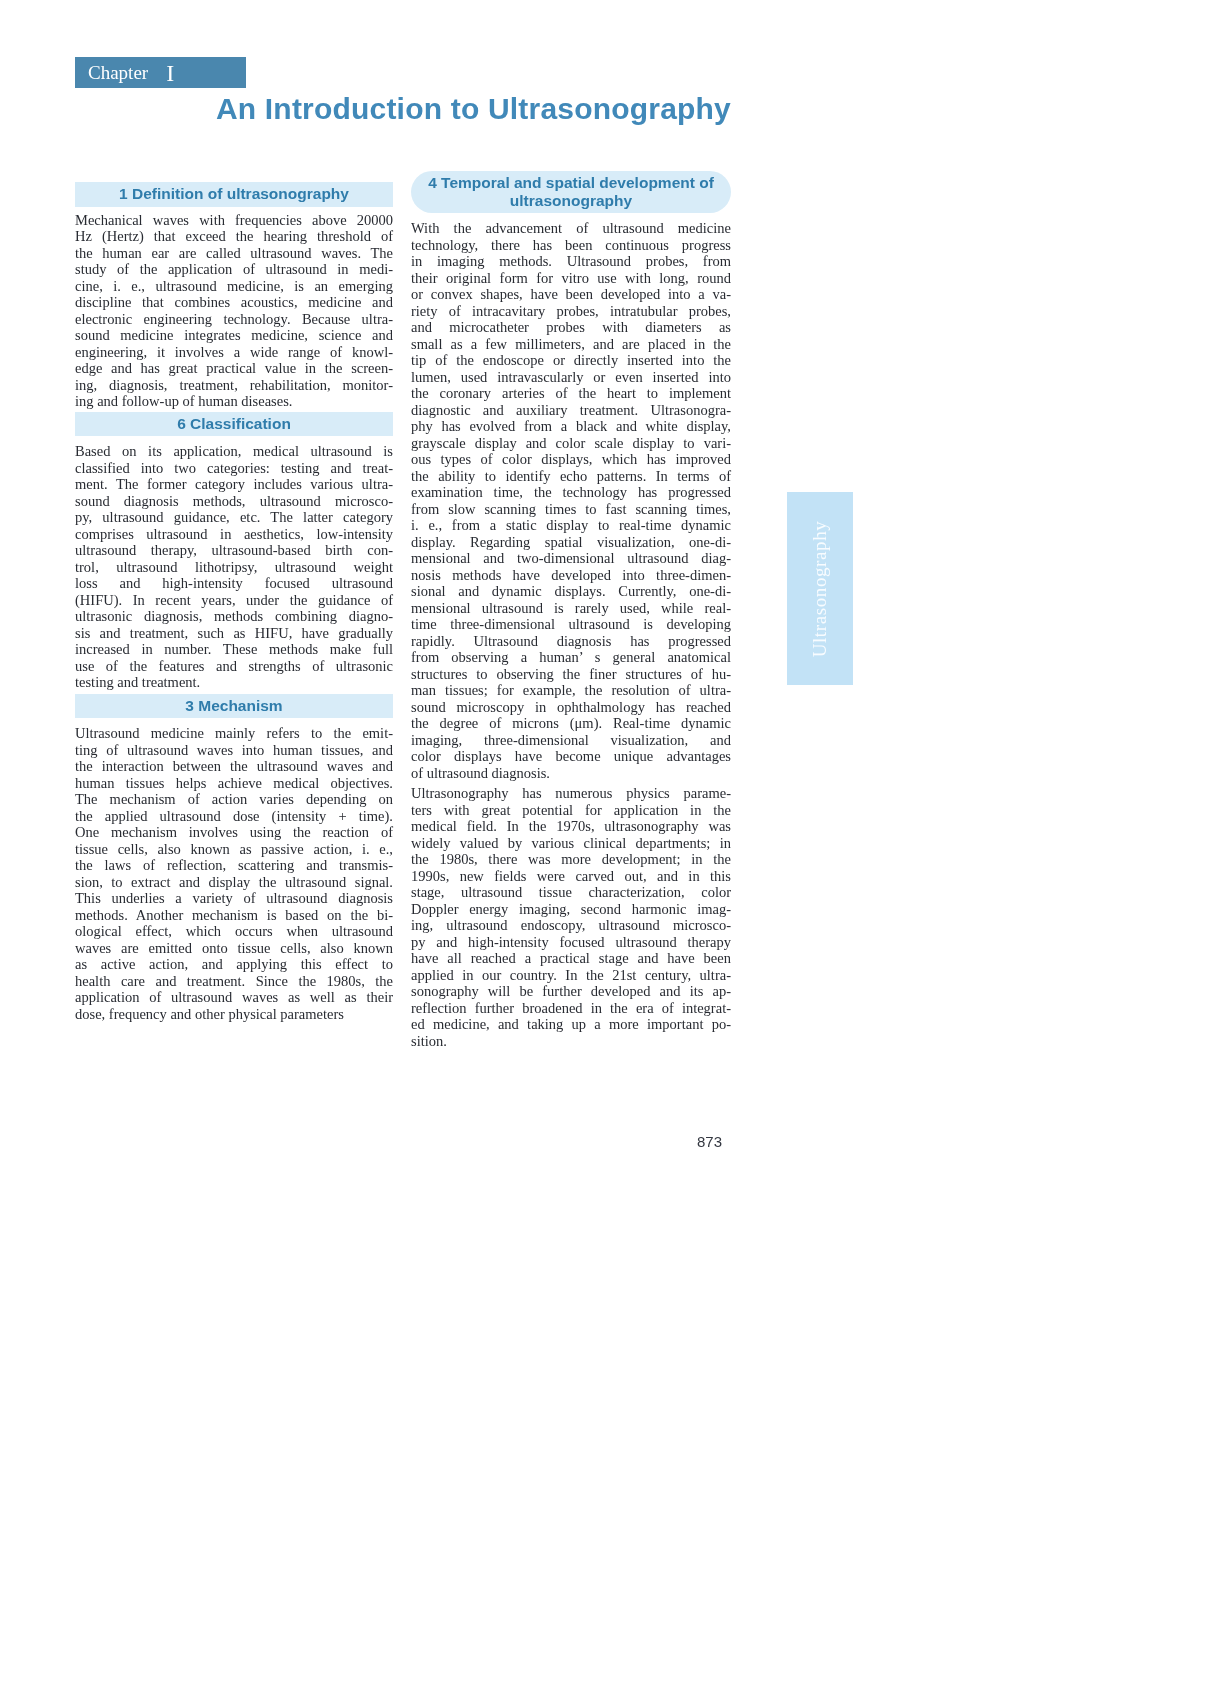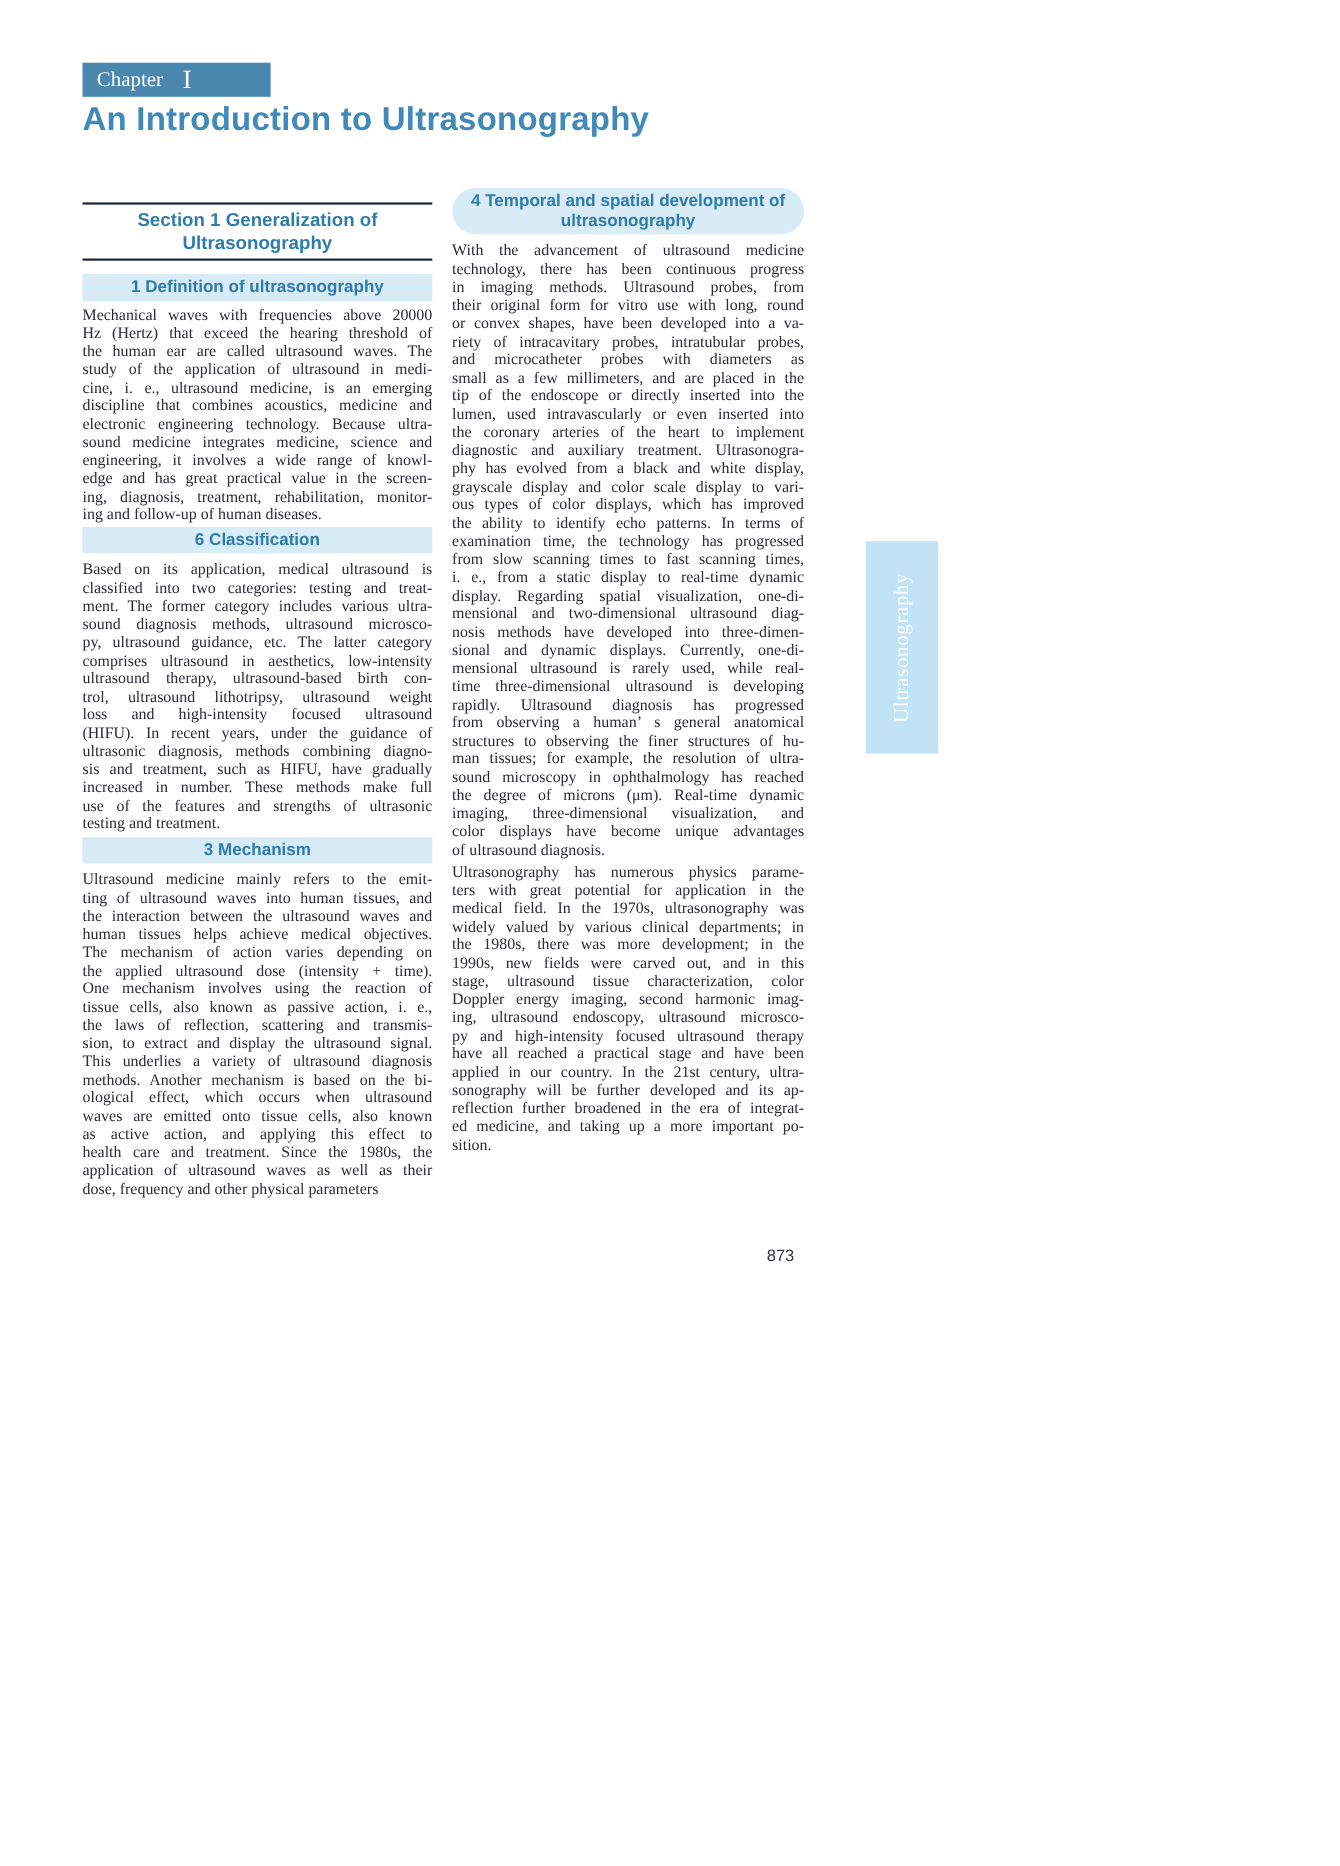--- a/index.html
+++ b/index.html
@@ -19,21 +19,21 @@
   .chapter-box{
     position:absolute;left:75px;top:57px;width:171px;height:31px;
     background:var(--chapter-bg);color:#ffffff;
     display:flex;align-items:center;padding-left:13px;box-sizing:border-box;
     font-family:"Liberation Serif",serif;
   }
   .chapter-label{font-size:19px;}
   .chapter-numeral{font-size:24px;margin-left:18px;line-height:1;}
 
   .doc-title{
-    position:absolute;left:75px;top:92px;width:656px;text-align:left;
+    position:absolute;left:75px;top:92px;width:656px;text-align:right;
     font-family:"Liberation Sans",sans-serif;font-weight:bold;font-size:30px;
     color:var(--title-blue);letter-spacing:0.2px;
   }
 
   .col-left{position:absolute;left:75px;top:170px;width:318px;}
   .col-right{position:absolute;left:411px;top:163px;width:320px;}
 
   .sec-head{
     border-top:2px solid var(--rule-color);
     border-bottom:2px solid var(--rule-color);
@@ -88,24 +88,20 @@
 <div class="page">
 
   <div class="chapter-box">
     <span class="chapter-label">Chapter</span>
     <span class="chapter-numeral">I</span>
   </div>
 
   <div class="doc-title">An Introduction to Ultrasonography</div>
 
   <div class="col-left">
-    <div class="sec-head center">
-        <div class="t-line">Section 1 Generalization of</div>
-        <div class="t-line t-last">Ultrasonography</div>
-      </div>
 
     <div class="band band1">1 Definition of ultrasonography</div>
     <div class="para para1">
         <div class="t-line">Mechanical waves with frequencies above 20000</div>
         <div class="t-line">Hz (Hertz) that exceed the hearing threshold of</div>
         <div class="t-line">the human ear are called ultrasound waves. The</div>
         <div class="t-line">study of the application of ultrasound in medi-</div>
         <div class="t-line">cine, i. e., ultrasound medicine, is an emerging</div>
         <div class="t-line">discipline that combines acoustics, medicine and</div>
         <div class="t-line">electronic engineering technology. Because ultra-</div>

